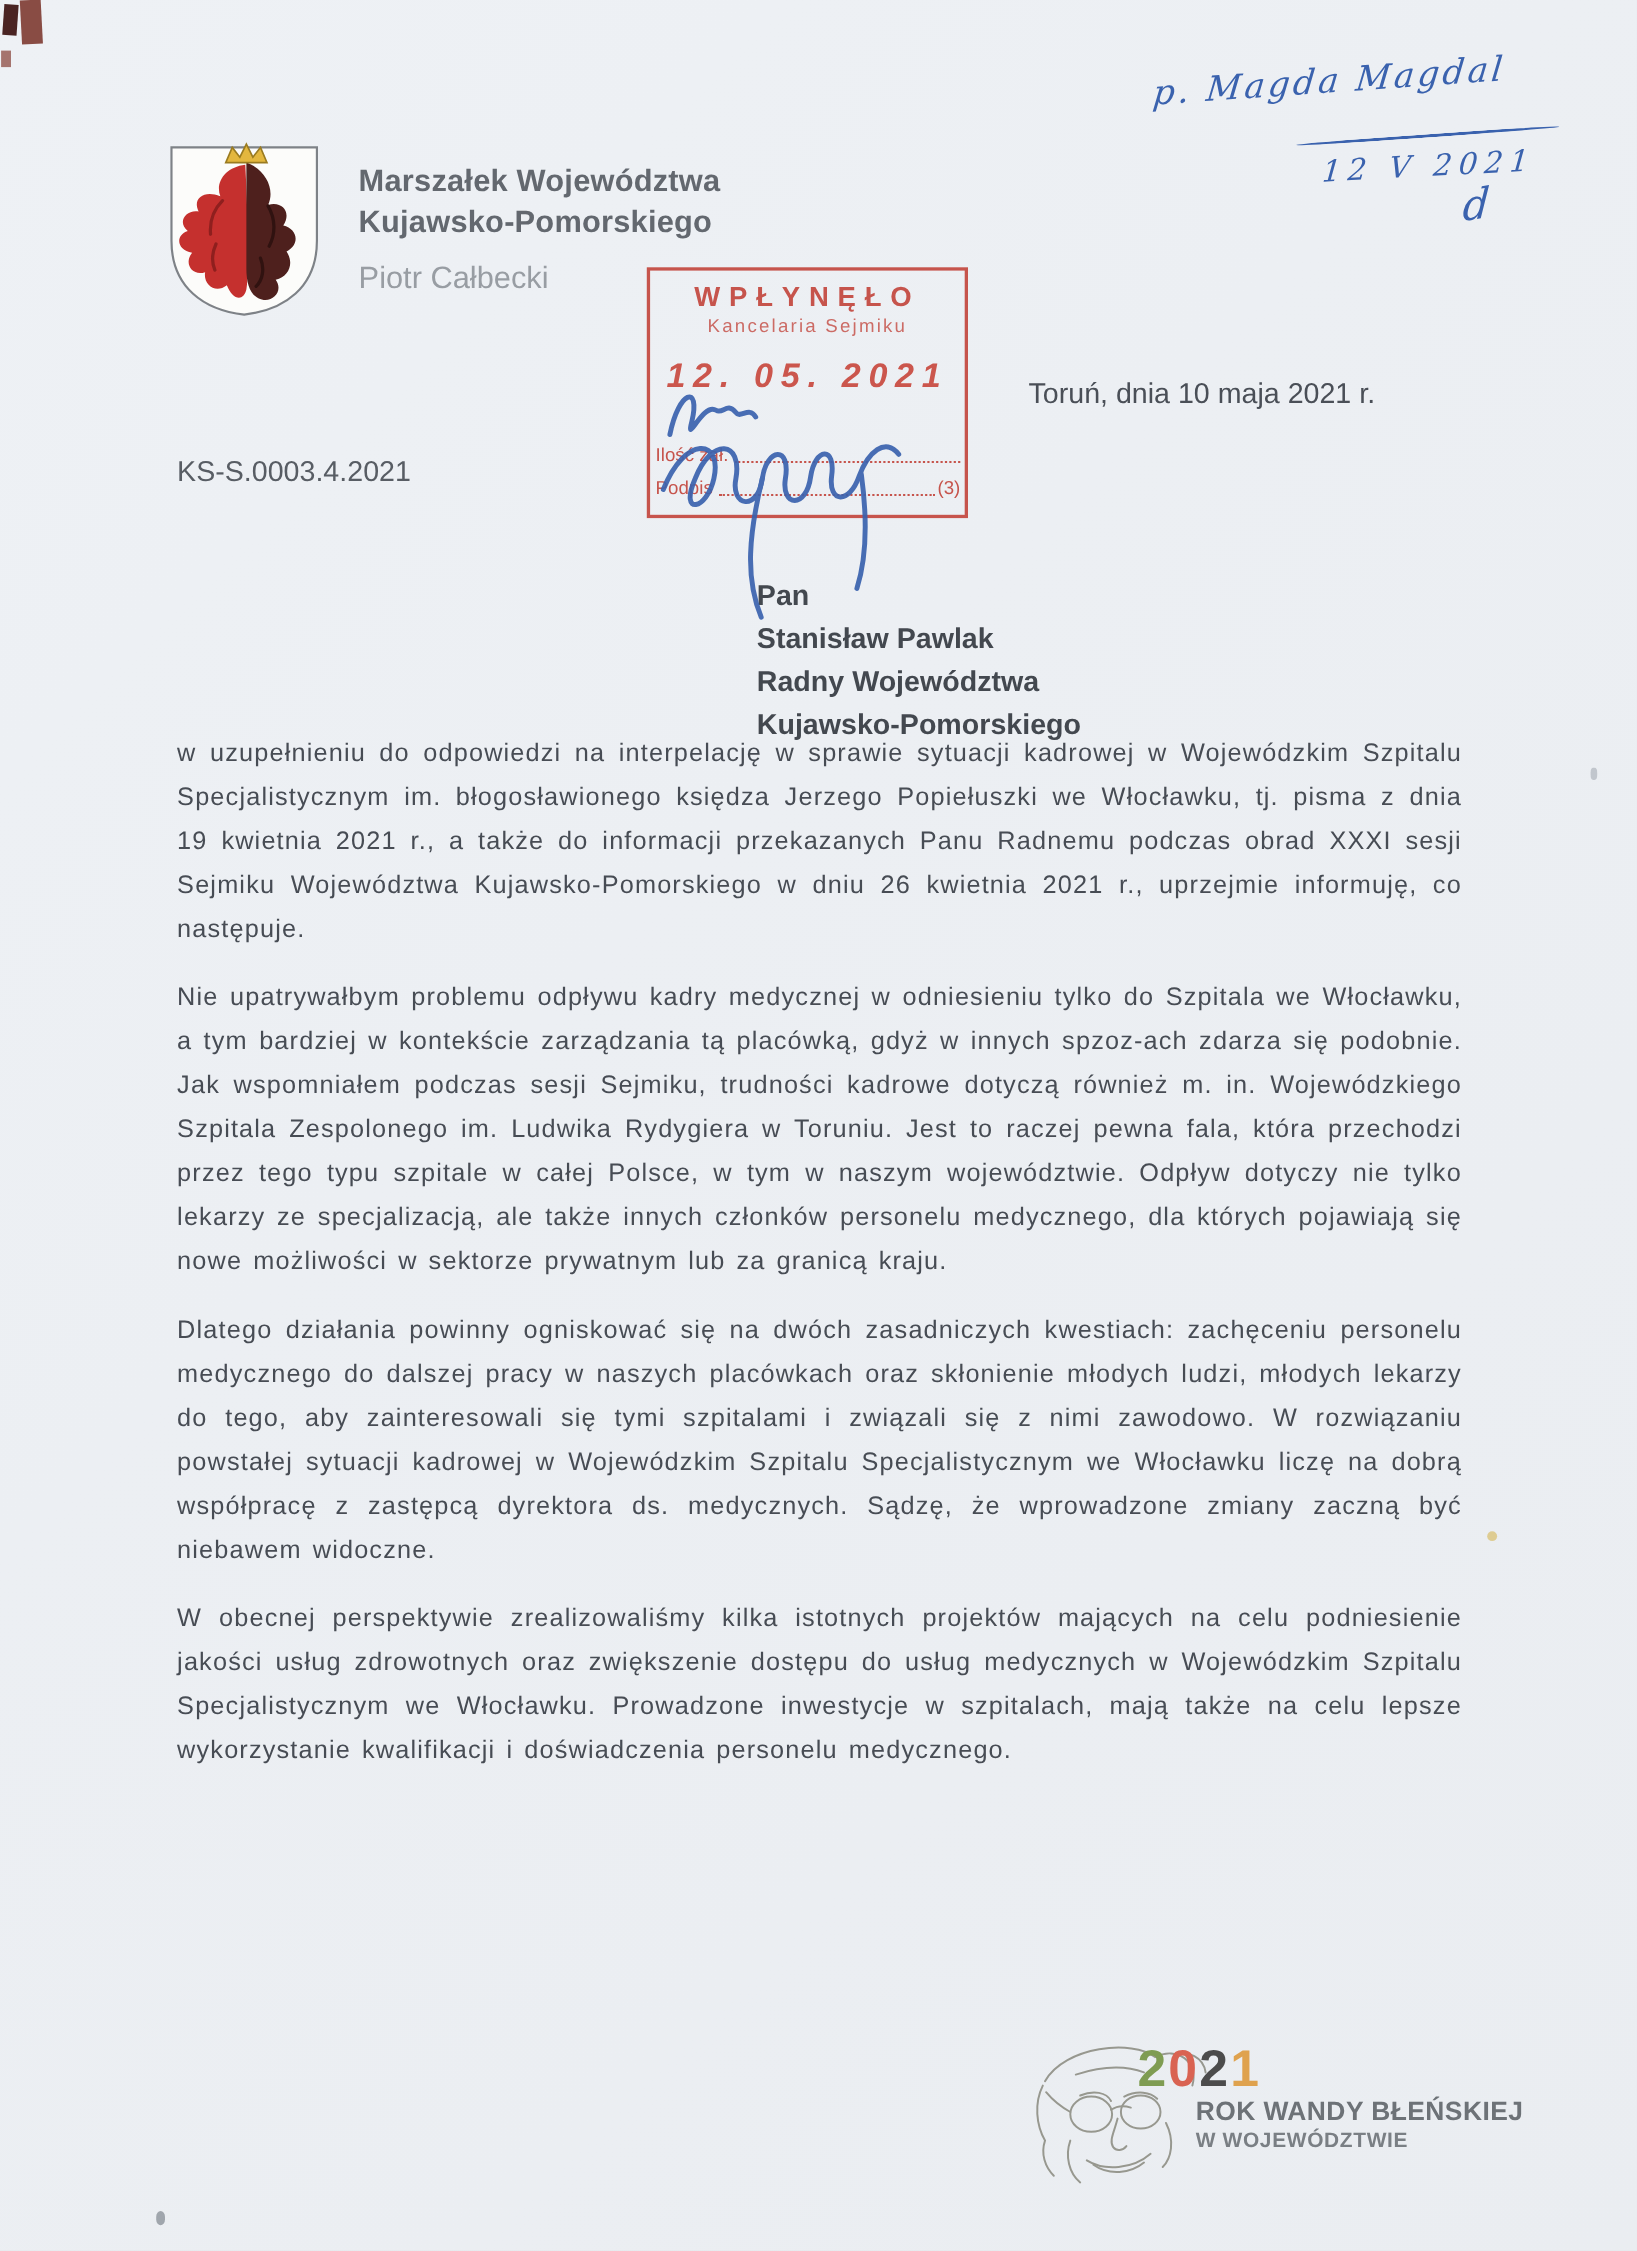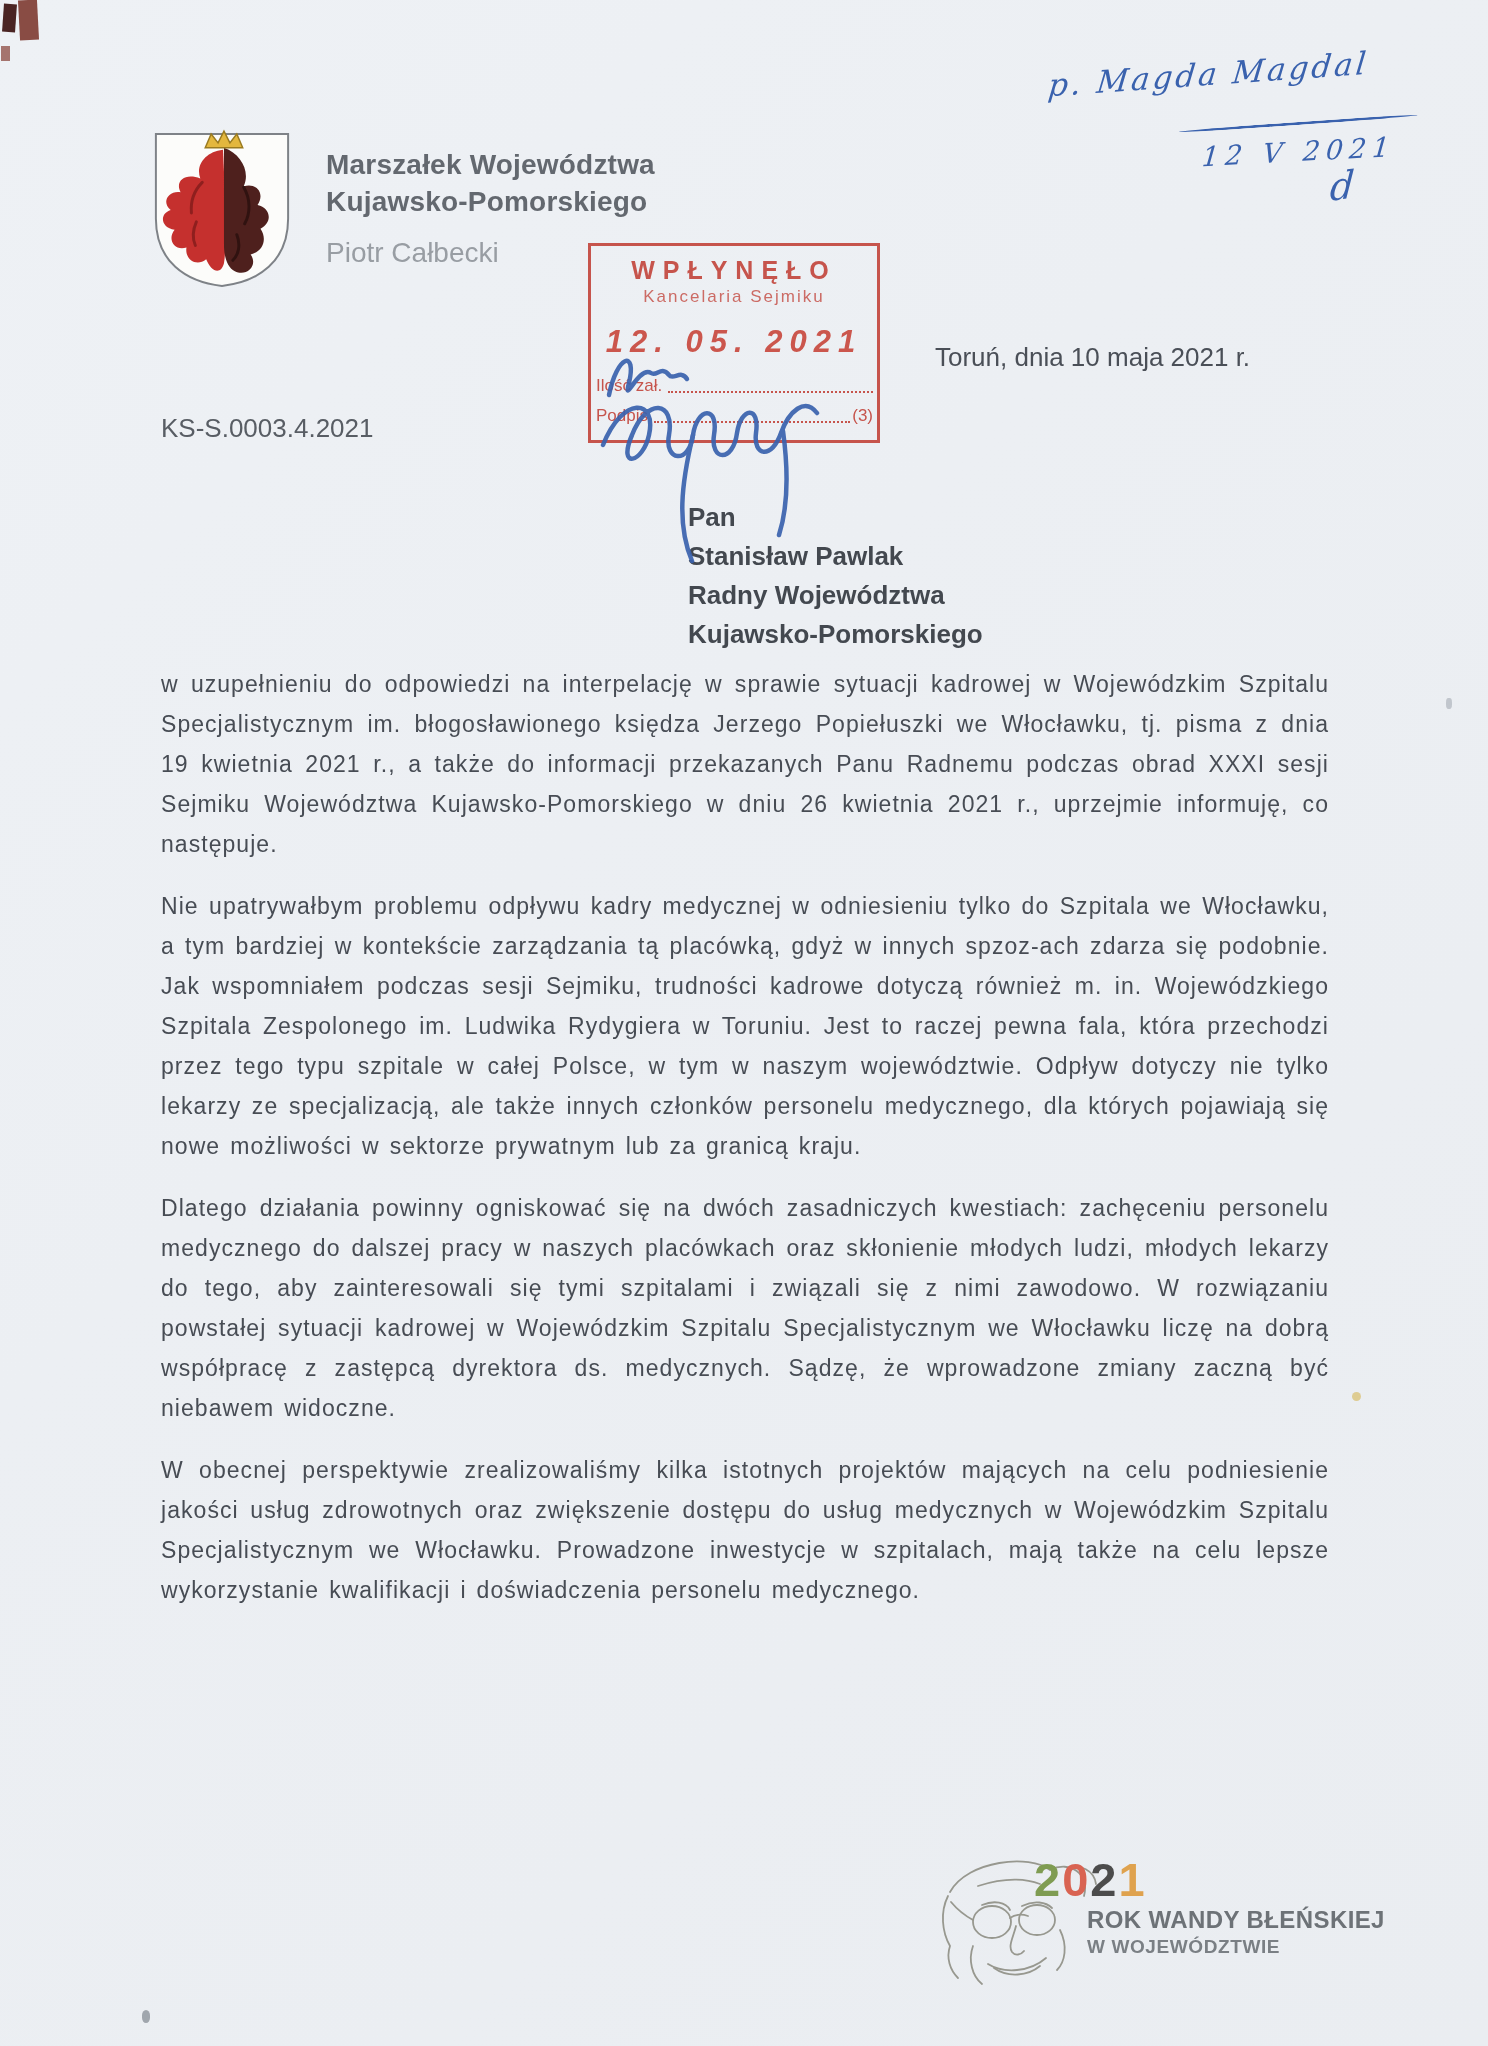--- a/index.html
+++ b/index.html
@@ -30,39 +30,39 @@
   .annotation .flourish{position:absolute;left:300px;top:126px;font-size:38px;
     transform:rotate(-8deg) skewX(-12deg);}
 
   
   .crest{position:absolute;left:148px;top:128px;width:148px;height:163px;}
   .sender{position:absolute;left:326px;top:146px;line-height:37px;}
   .sender .t{font-size:28px;font-weight:bold;color:#63686f;letter-spacing:.2px;}
   .sender .n{font-size:28px;font-weight:400;color:#989da3;margin-top:14px;}
 
   
-  .stamp{position:absolute;left:588px;top:243px;width:292px;height:200px;
+  .stamp{position:absolute;left:588px;top:243px;width:292px;height:228px;
     border:3px solid #c3473e;color:#c3473e;box-sizing:border-box;opacity:.92;}
   .stamp .received{margin-top:10px;text-align:center;font-size:25px;font-weight:bold;letter-spacing:8px;}
   .stamp .office{text-align:center;font-size:17px;letter-spacing:2px;margin-top:2px;opacity:.85;}
   .stamp .sdate{text-align:center;font-size:31px;font-weight:600;letter-spacing:7px;margin-top:17px;color:#c94a3f;font-style:italic;}
   .stamp .row{position:absolute;left:5px;right:4px;display:flex;align-items:flex-end;font-size:17px;}
   .stamp .row .lbl{white-space:nowrap;padding-right:6px;}
   .stamp .row .dots{flex:1;border-bottom:2px dotted #c3473e;margin-bottom:3px;}
   .stamp .row .sfx{white-space:nowrap;padding-left:2px;}
   .row-attach{bottom:44px;}
   .row-sign{bottom:14px;}
   .signature-svg{position:absolute;left:595px;top:333px;width:260px;height:240px;z-index:5;}
 
   
   .place-date{position:absolute;left:935px;top:342px;font-size:26px;color:#4a4f57;}
   .reference{position:absolute;left:161px;top:413px;font-size:26px;color:#585d64;}
 
   
-  .recipient{position:absolute;left:688px;top:498px;font-size:26px;font-weight:bold;
+  .recipient{position:absolute;left:688px;top:522px;font-size:26px;font-weight:bold;
     line-height:39px;color:#43484f;}
 
   
   .body-block{position:absolute;left:161px;top:664px;width:1168px;}
   .salutation{font-size:24px;margin:0 0 40px 0;}
   .para{font-size:23px;line-height:40px;text-align:justify;margin:0 0 22px 0;
     letter-spacing:1.05px;word-spacing:2.6px;}
 
   
   .portrait{position:absolute;left:918px;top:1850px;width:208px;height:152px;}

